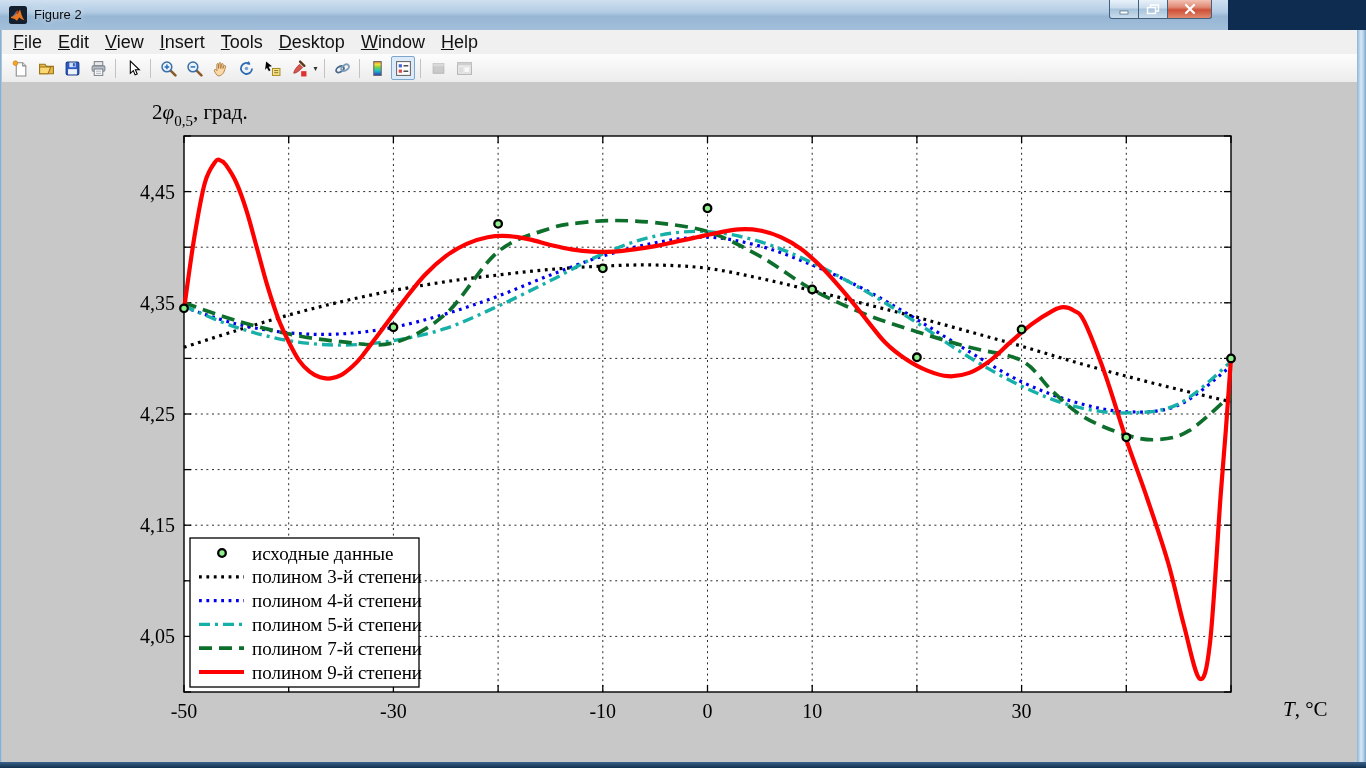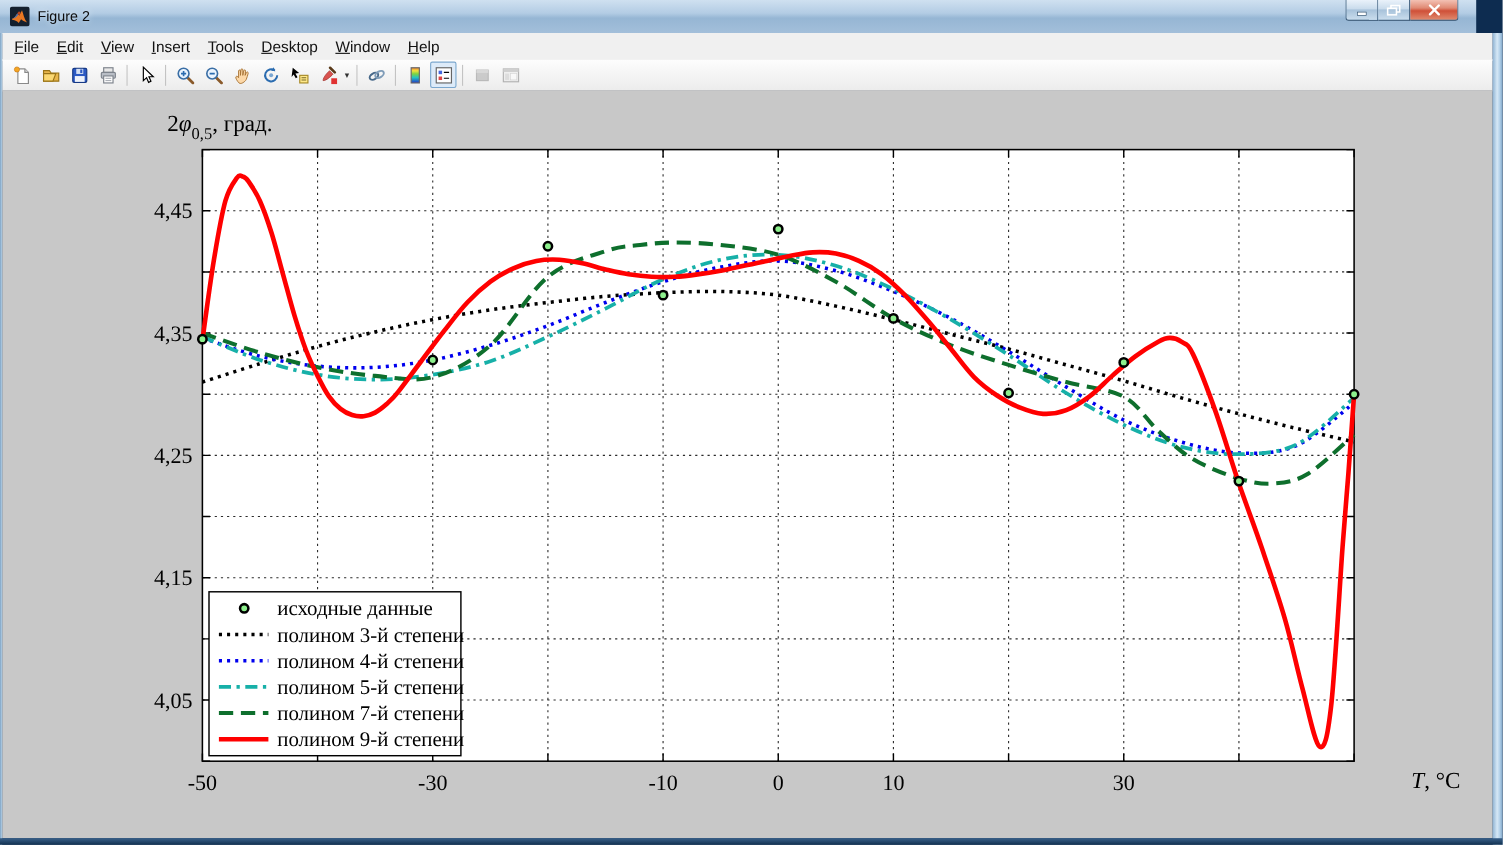--- a/index.html
+++ b/index.html
@@ -1,38 +1,38 @@
 <!DOCTYPE html>
 <html><head>
 <meta charset="utf-8">
 <style>
   html,body{margin:0;padding:0;}
   body{width:1366px;height:768px;position:relative;overflow:hidden;background:#0d2c50;
        font-family:"Liberation Sans","DejaVu Sans",sans-serif;-webkit-font-smoothing:antialiased;}
 
   
-  .titlebar{position:absolute;left:0;top:0;width:1342px;height:30px;
+  .titlebar{position:absolute;left:0;top:0;width:1228px;height:30px;
     background:linear-gradient(#cfe0f0 0%,#b3cce4 40%,#96b6d4 55%,#a3bfda 100%);
     border-bottom:1px solid #6d8fae;}
   .title-icon{position:absolute;left:9px;top:6px;width:18px;height:18px;}
   .title-text{position:absolute;left:34px;top:0;height:30px;line-height:30px;
     font-size:13px;color:#0c0c0c;text-shadow:0 0 6px #e8f2fb;}
   .win-controls{position:absolute;right:16px;top:0;display:flex;}
   .win-btn{height:19px;border:1px solid #43617e;border-top:none;box-sizing:border-box;
     background:linear-gradient(#eaf2fa 0%,#c9dbec 45%,#a7c2da 50%,#cadded 100%);
     display:flex;align-items:center;justify-content:center;padding:0;cursor:default;}
   .win-btn.min{width:30px;border-bottom-left-radius:3px;}
   .win-btn.res{width:29px;border-left:none;}
   .win-btn.close{width:44px;border-left:none;border-bottom-right-radius:3px;
     background:linear-gradient(#f3c1b4 0%,#e08a74 40%,#cf5038 55%,#e08a6e 100%);}
 
   
   .menubar{position:absolute;left:2px;right:9px;top:30px;height:24px;background:#f0f0f0;
     border-bottom:1px solid #d7d7d7;display:flex;align-items:center;padding-left:3px;}
-  .menu-item{padding:3px 8px;font-size:14px;color:#111;}
+  .menu-item{padding:3px 8px;font-size:18px;color:#111;}
 
   
   .toolbar{position:absolute;left:2px;right:9px;top:54px;height:28px;
     background:linear-gradient(#fdfdfd,#ececec);border-bottom:1px solid #c6c6c6;
     display:flex;align-items:center;padding-left:5px;}
   .tb-btn{width:24px;height:24px;border:1px solid transparent;background:transparent;
     display:flex;align-items:center;justify-content:center;padding:0;margin:0 1px;}
   .tb-btn svg{width:17px;height:17px;}
   .tb-btn.pressed{background:#ddebf9;border:1px solid #7ba7ce;border-radius:2px;}
   .tb-btn.disabled{opacity:.45;filter:grayscale(1);}

